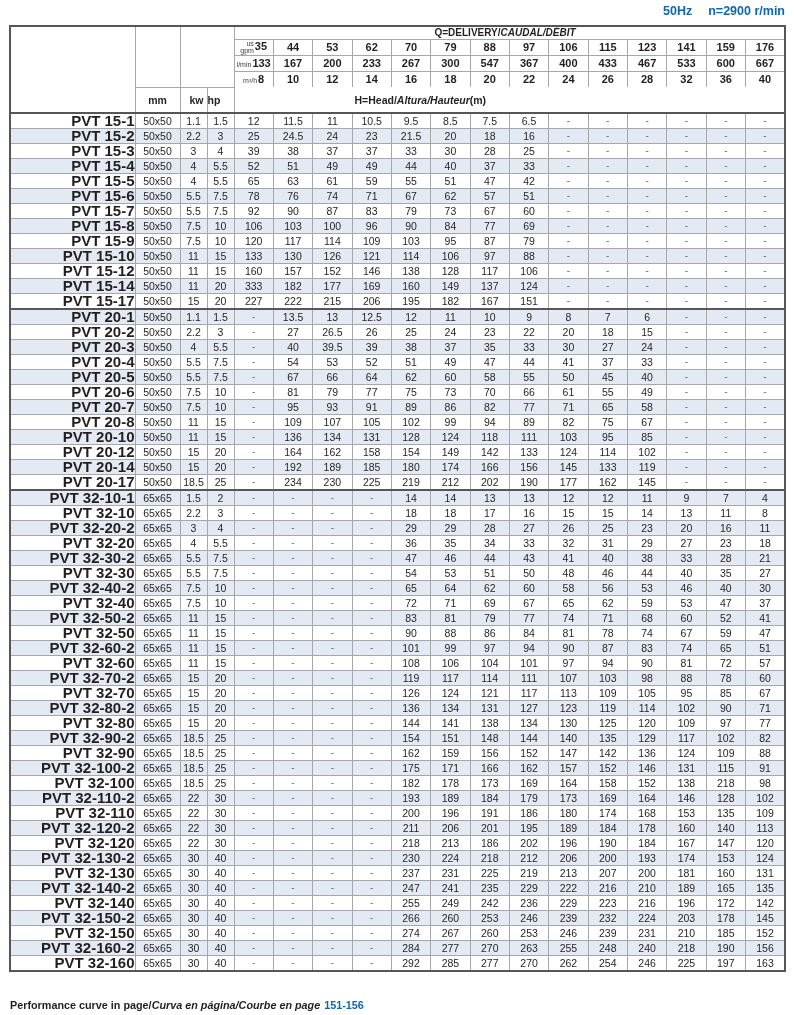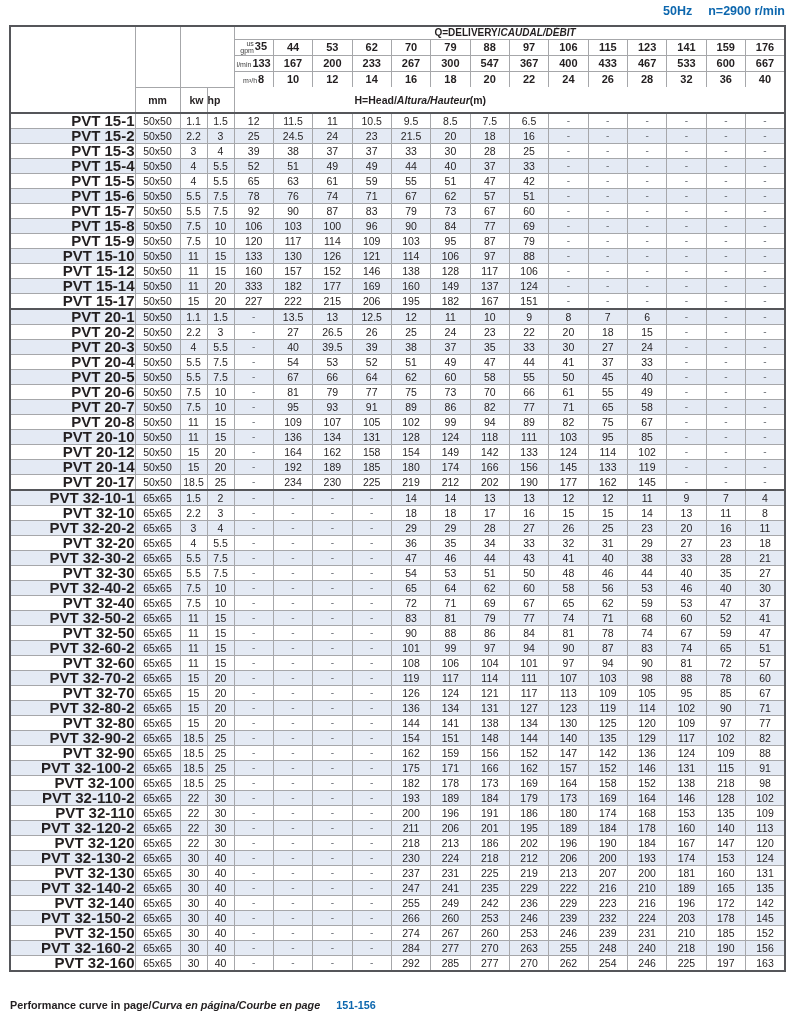--- a/index.html
+++ b/index.html
@@ -40,21 +40,21 @@
   tbody tr.stripe td { background:#e4eaf4; }
   tbody tr.group-start td { border-top:2px solid #55565a; }
   td.dash { color:#6d7178; font-size:10px; }
 
   .footer {
     position:absolute; left:10px; right:8px; top:999px;
     display:flex; justify-content:space-between; align-items:baseline;
     font-size:10.8px; font-weight:bold;
   }
   .footer .intl { font-style:italic; }
-  .footer .pages { color:#0d67ae; margin-left:16px; }
+  .footer .pages { color:#0d67ae; margin-left:4px; }
 </style>
 </head>
 <body>
 
 <div class="topline">
   <span>50Hz</span>
   <span>n=2900 r/min</span>
 </div>
 
 <table class="pump-table">

